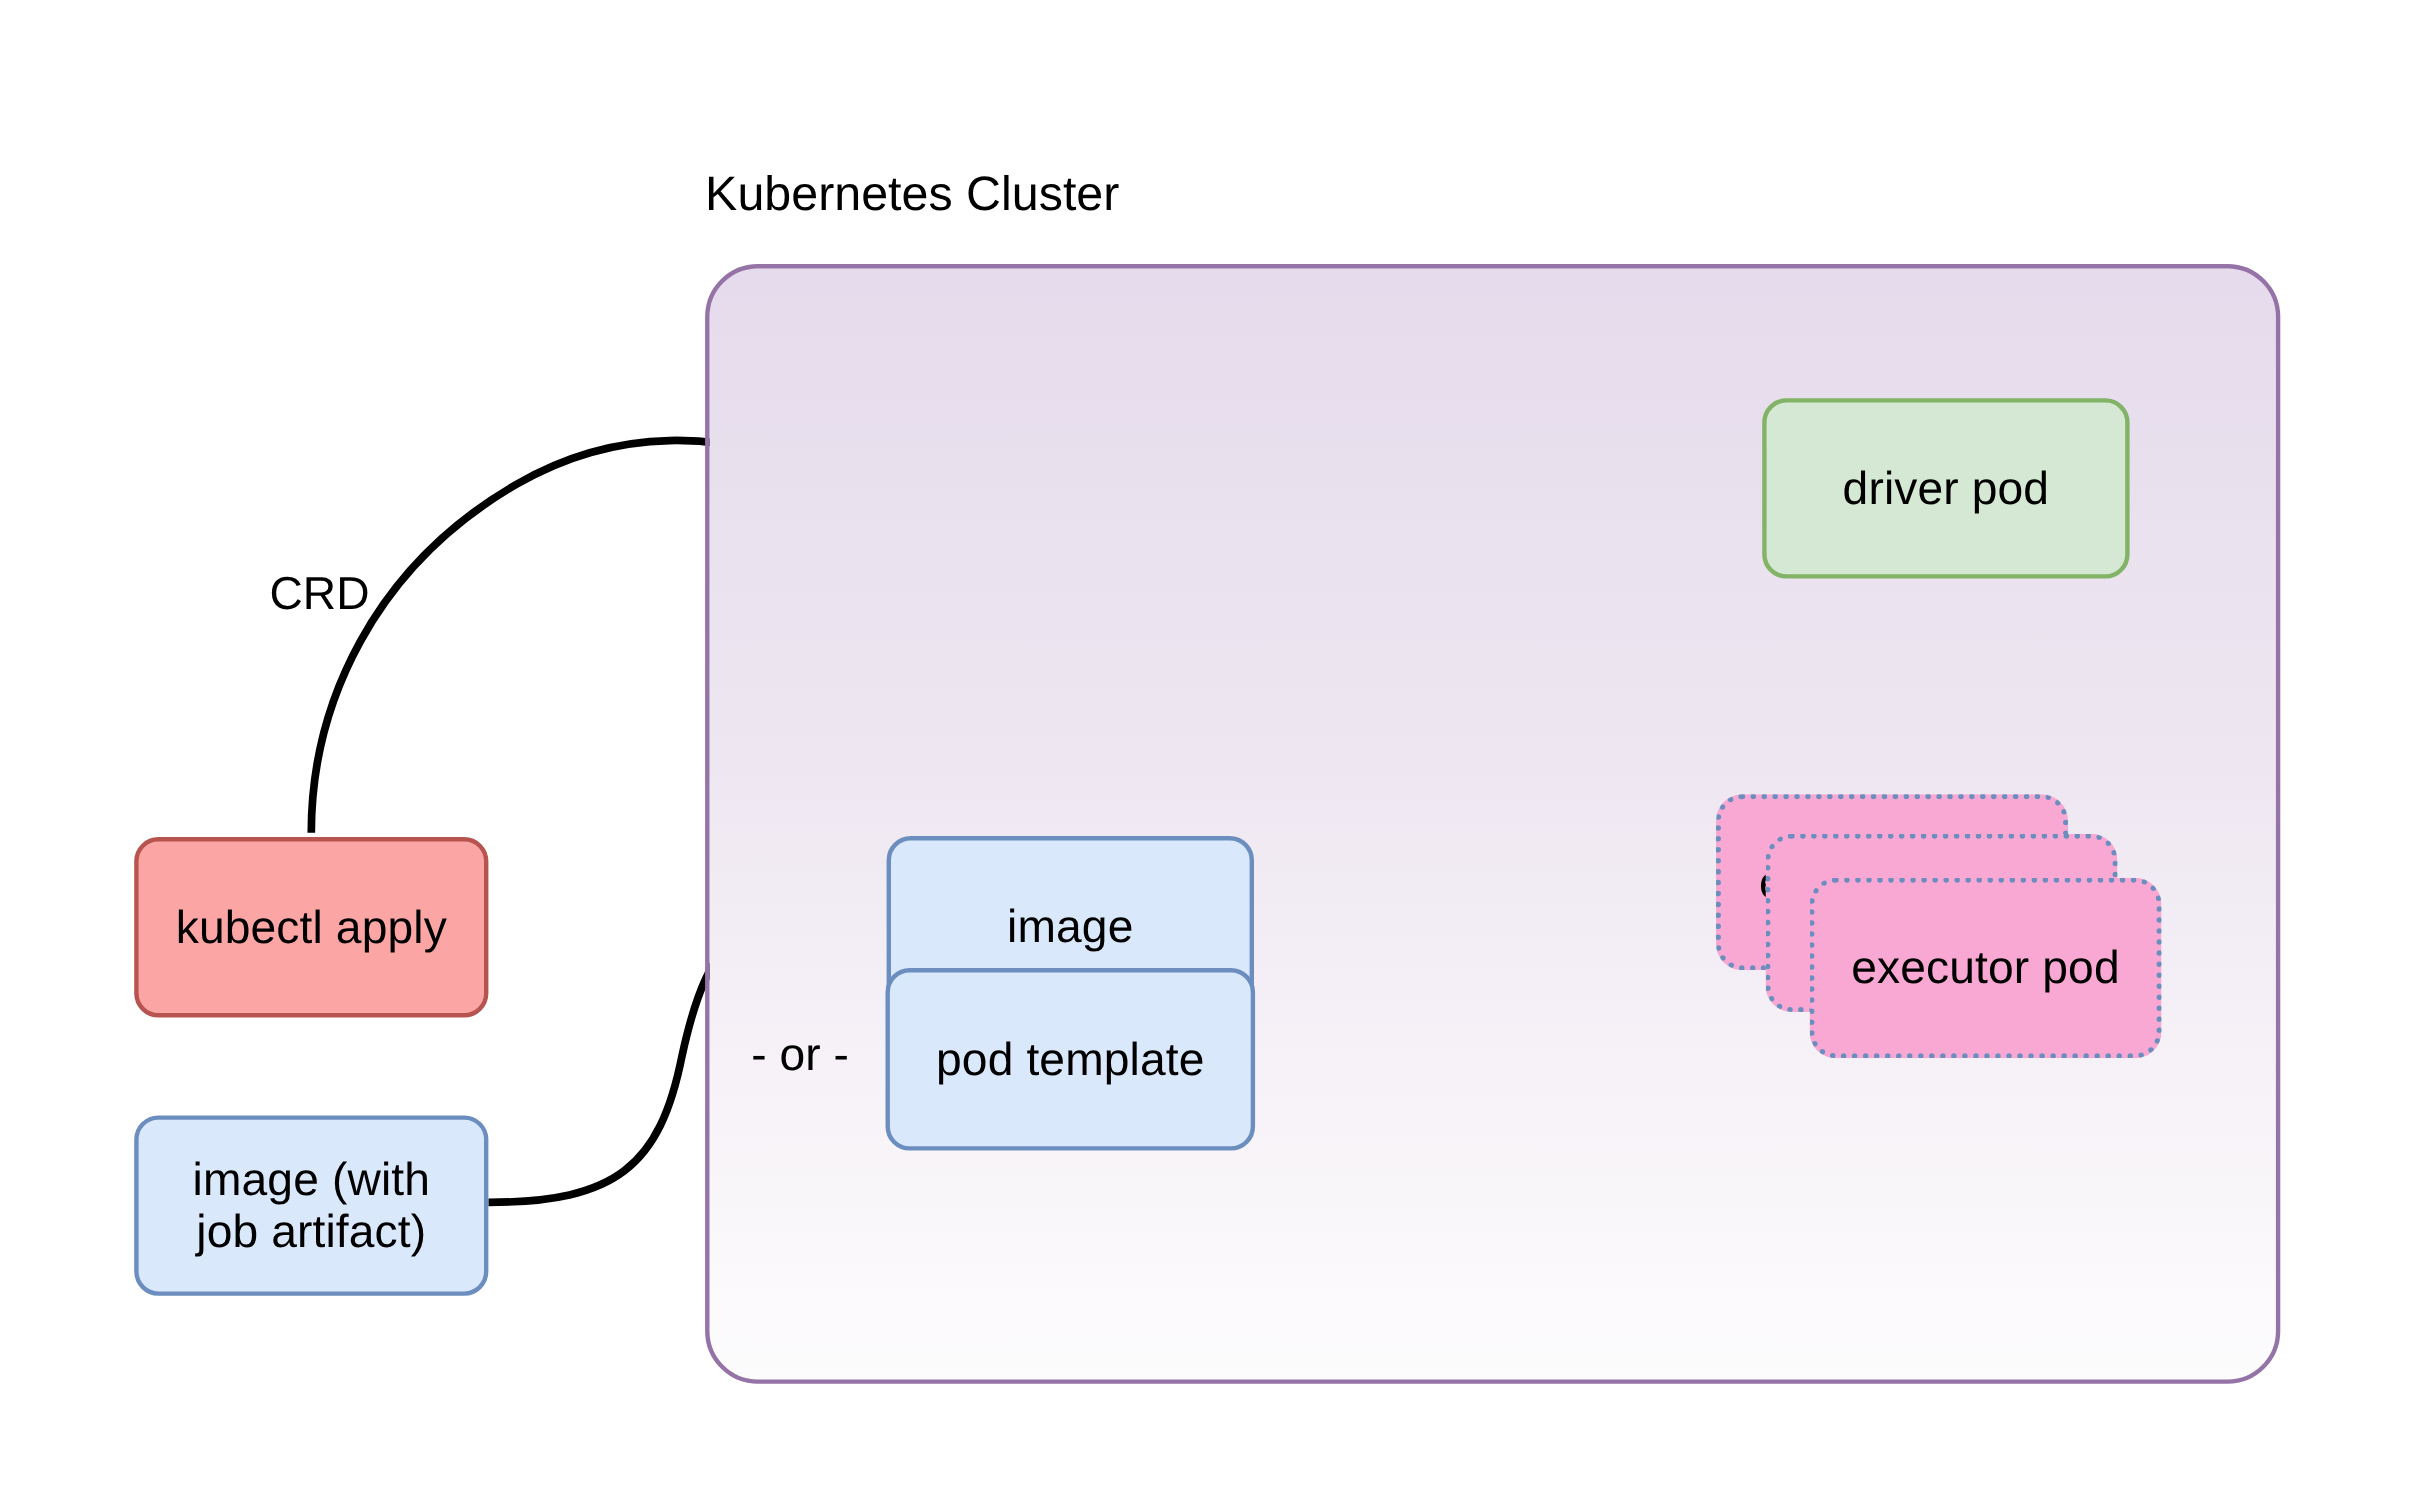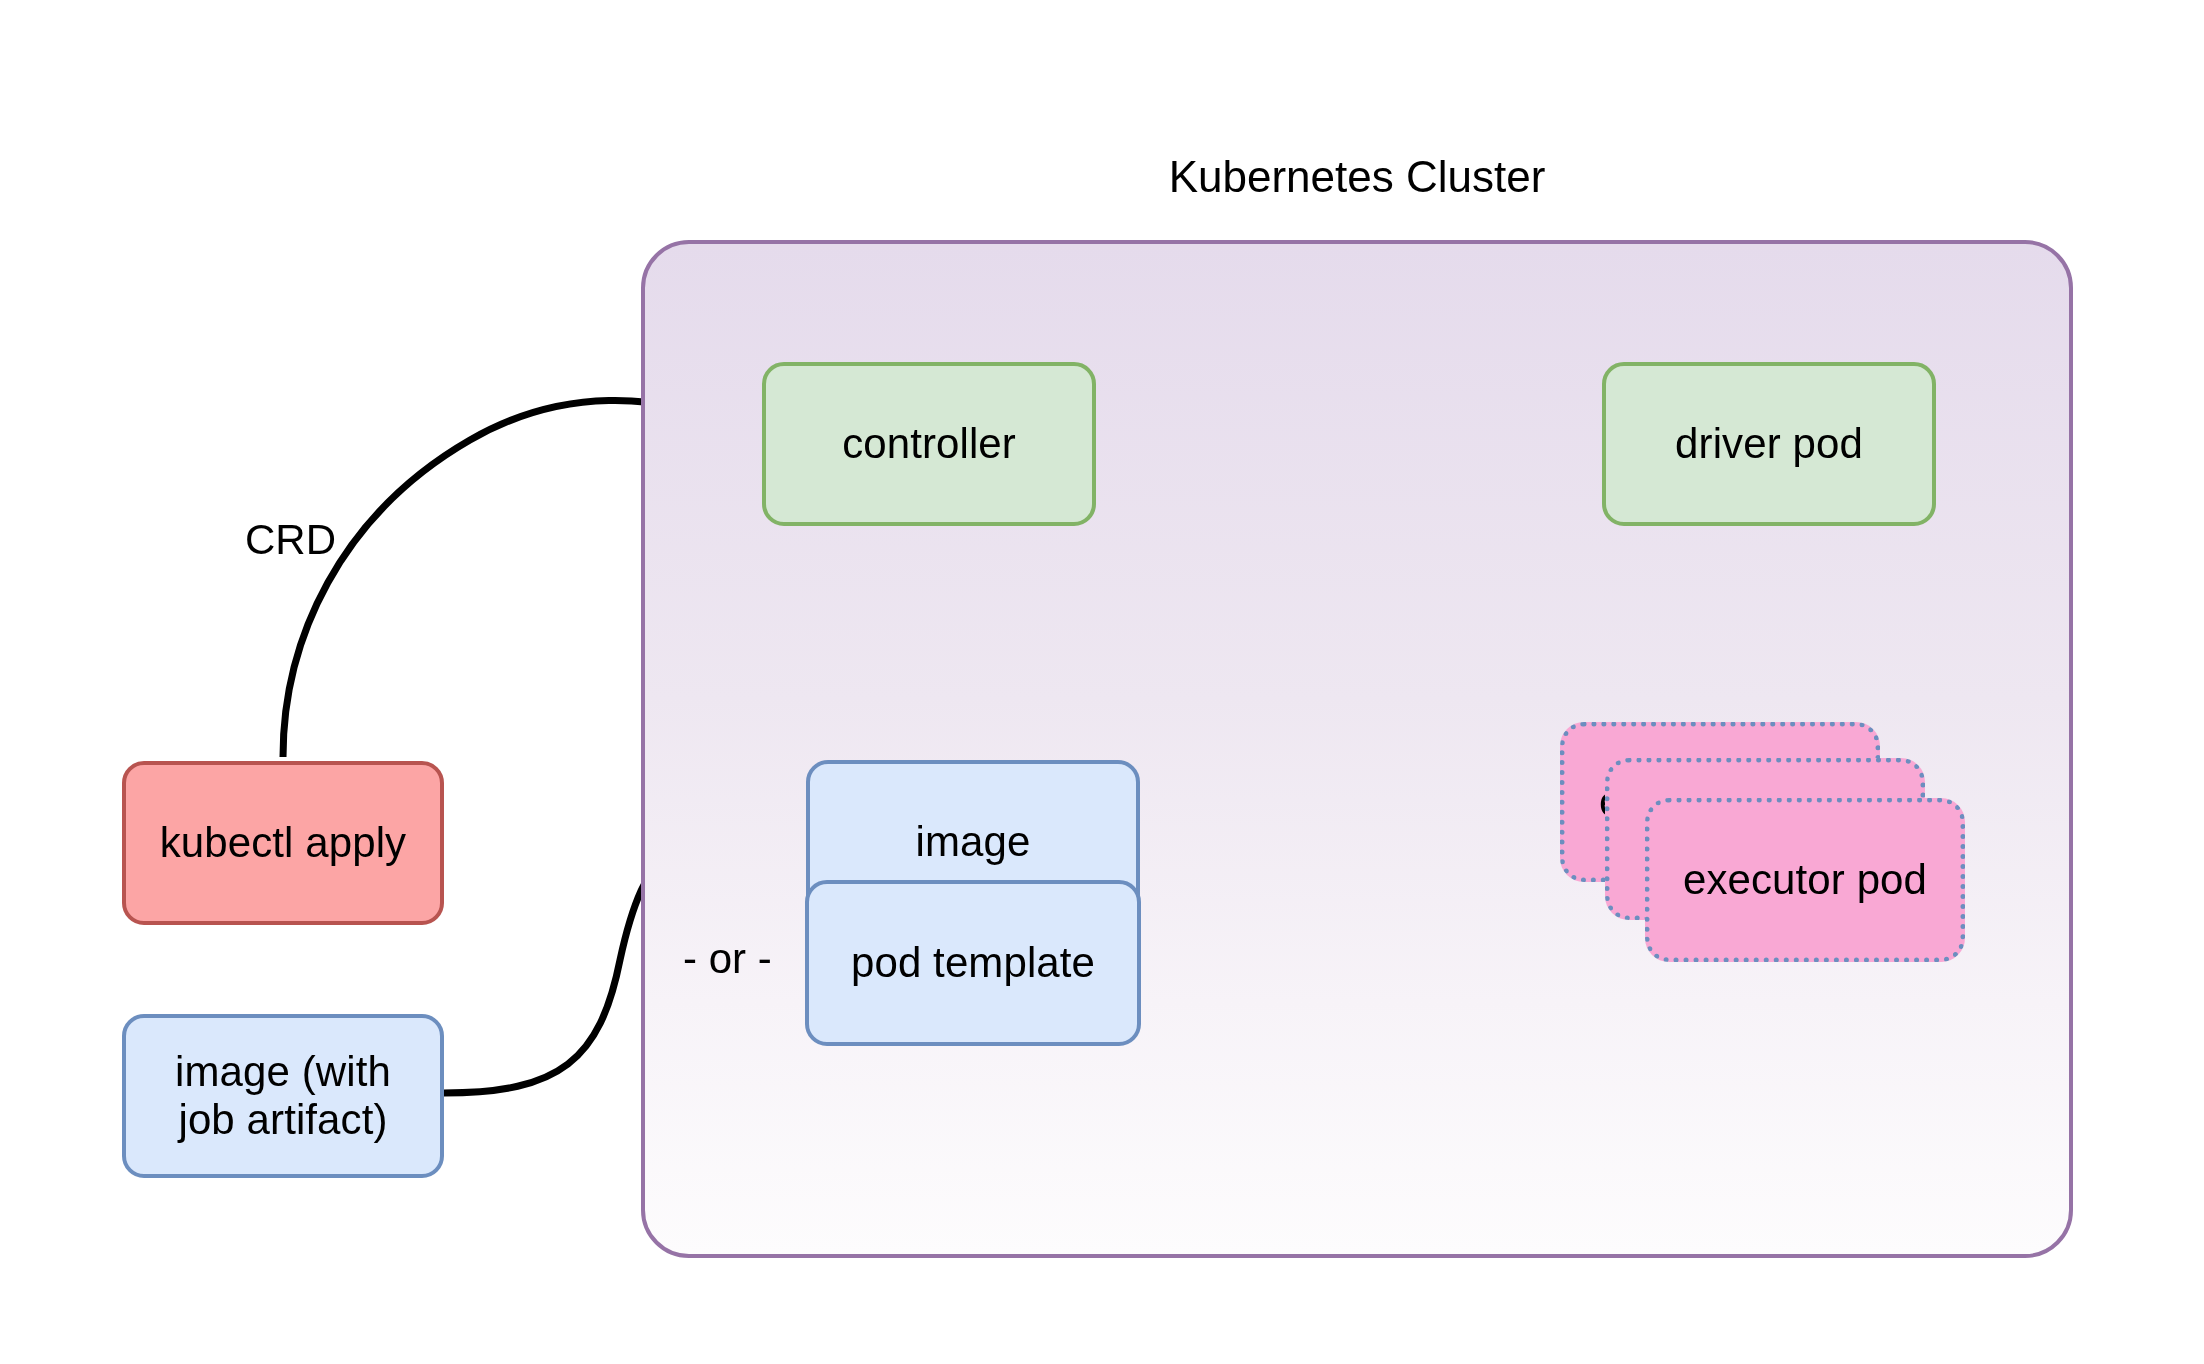--- a/index.html
+++ b/index.html
@@ -63,21 +63,21 @@
     box-sizing: border-box;
     border: 4px solid #9673a6;
     border-radius: 48px;
     background: linear-gradient(to bottom, #e5dbec 0%, #eee7f1 45%, #f7f3f8 75%, #fdfcfd 100%);
   }
   #cluster-title {
     position: absolute;
     left: 641px;
     top: 152px;
     width: 1432px;
-    text-align: center;
+    text-align: left;
     font-size: 44px;
     color: #000000;
   }
 
   
   #node-controller   { left: 762px;  top: 362px;  width: 334px; height: 164px; }
   #node-driver-pod   { left: 1602px; top: 362px;  width: 334px; height: 164px; }
   #node-image        { left: 762px;  top: 760px;  width: 334px; height: 164px; margin-left: 44px; }
   #node-pod-template { left: 805px;  top: 880px;  width: 336px; height: 166px; z-index: 4; }
   #node-kubectl      { left: 122px;  top: 761px;  width: 322px; height: 164px; font-size: 42px; }
@@ -124,23 +124,20 @@
 
     <path d="M 1760,528 L 1760,700" fill="none" stroke="#000000" stroke-width="7" marker-end="url(#arrowhead)"></path>
 
     <path d="M 444,1093 C 560,1093 600,1060 620,960 C 646,840 680,838 740,838" fill="none" stroke="#000000" stroke-width="7" marker-end="url(#arrowhead)"></path>
   </svg>
 
   <div id="cluster-title">Kubernetes Cluster</div>
 
   <div id="cluster-container"></div>
 
-  <div class="node green" id="node-controller">
-    <span class="label">controller</span>
-  </div>
 
   <div class="node green" id="node-driver-pod">
     <span class="label">driver pod</span>
   </div>
 
   <div class="node blue" id="node-image">
     <span class="label">image</span>
   </div>
 
   <div class="node blue" id="node-pod-template">

